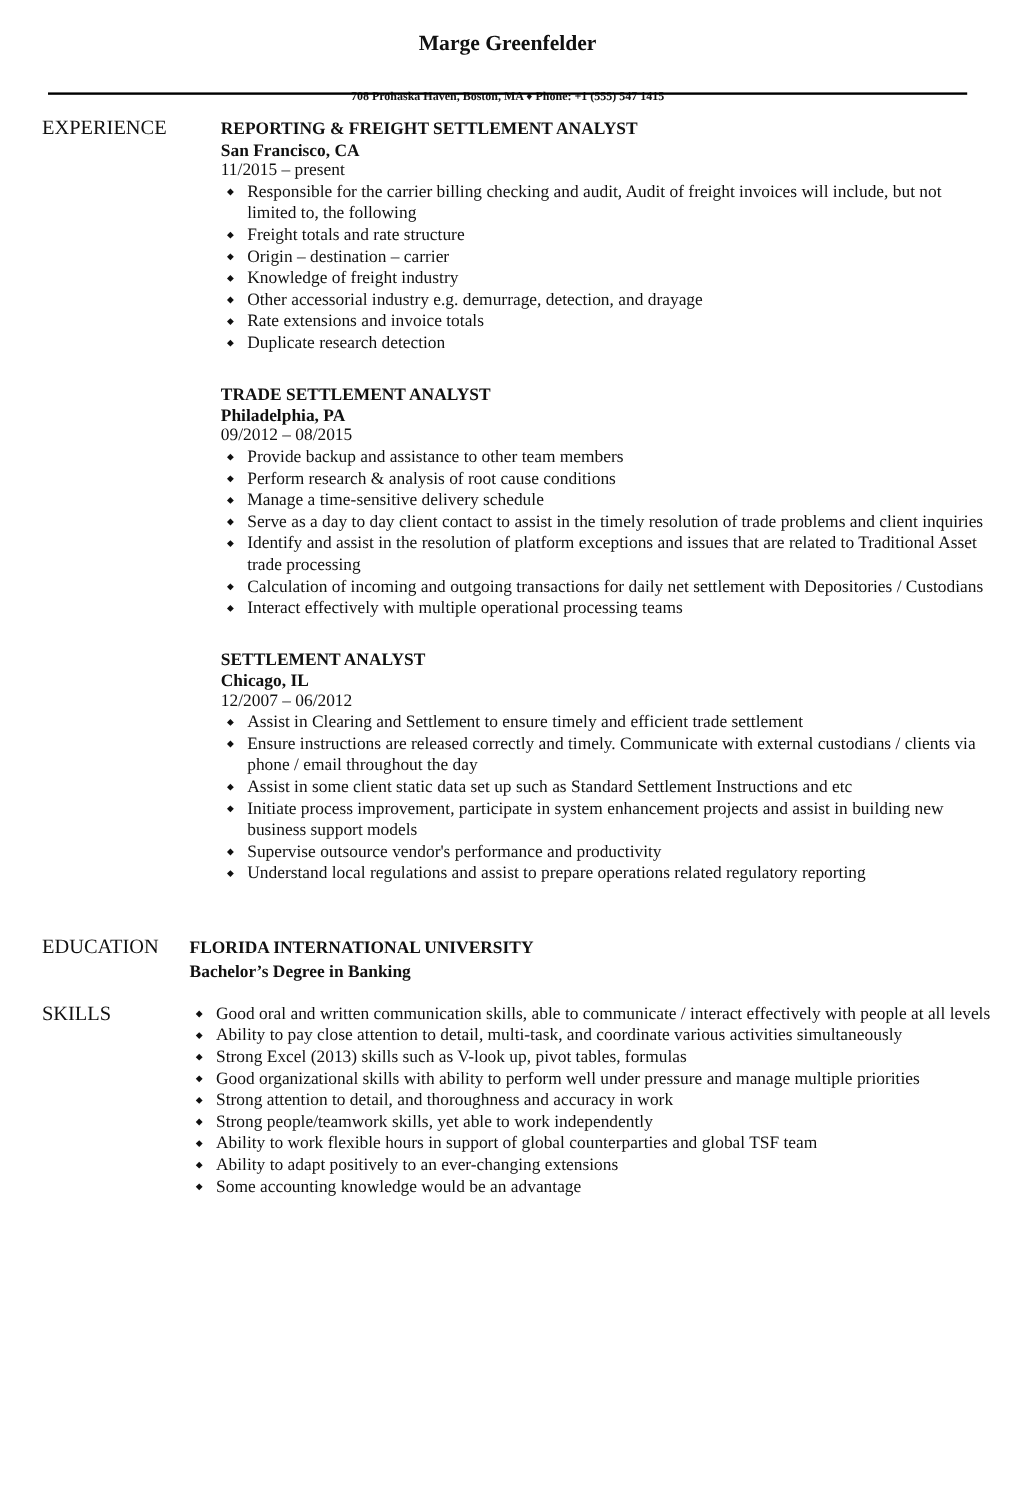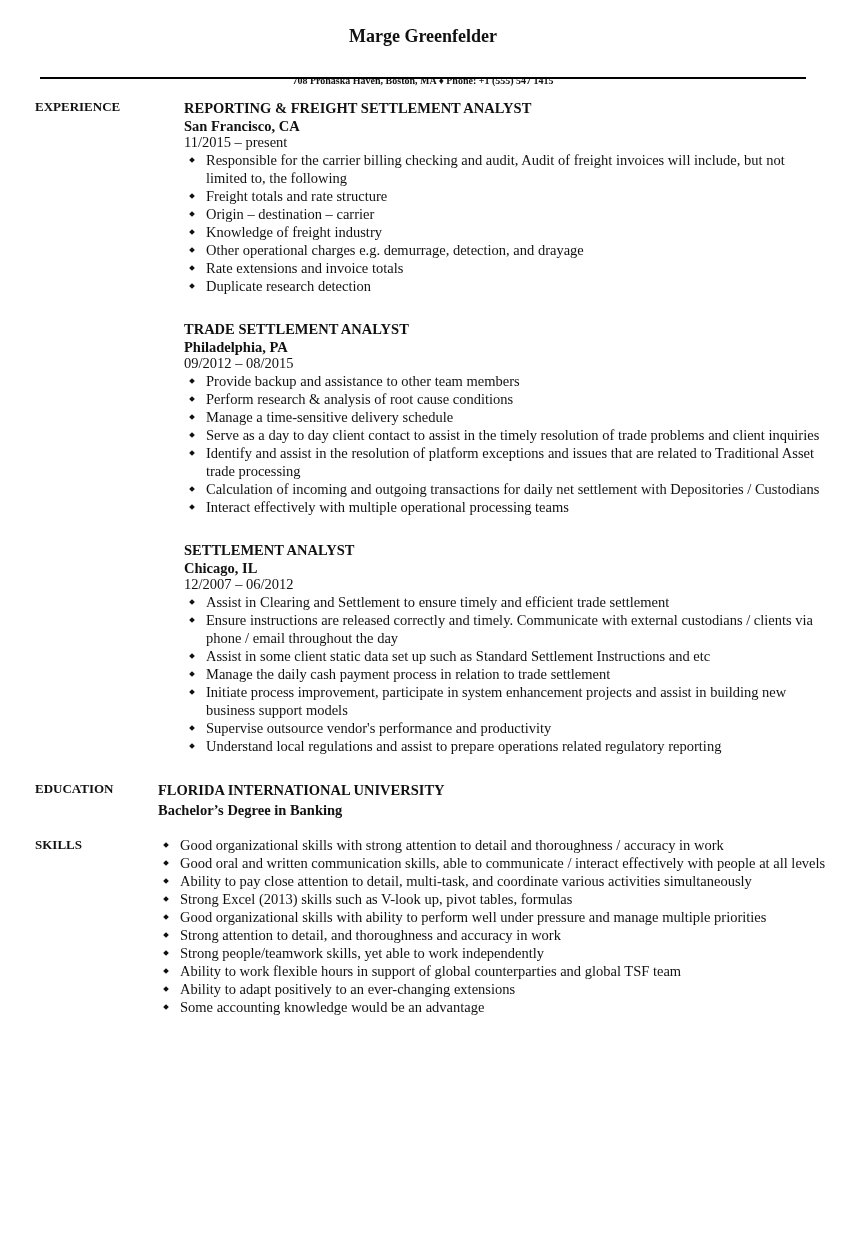--- a/index.html
+++ b/index.html
@@ -14,21 +14,21 @@
     }
     .contact {
       position: absolute; top: 72px; left: 0; width: 846px; text-align: center;
       font-weight: bold; font-size: 10px; line-height: 18px;
     }
     .rule {
       position: absolute; top: 77px; left: 40px; width: 766px; height: 2px; background: #000;
     }
     .section { position: absolute; left: 0; width: 860px; }
     .section-label {
-      position: absolute; left: 35px; top: 0; font-weight: bold; font-size: 13px; line-height: 18px;
+      position: absolute; left: 35px; top: 0; font-weight: normal; font-size: 17px; line-height: 18px;
     }
     .section-body { position: absolute; left: 158px; top: 0; width: 670px; }
     .job { margin-bottom: 24px; margin-left: 26px; }
     .job-title { font-weight: bold; font-size: 14.5px; line-height: 20px; }
     .job-loc { font-weight: bold; line-height: 16px; }
     .job-dates { line-height: 17px; }
     ul { margin: 0; padding: 0 0 0 22px; list-style: none; }
     li { position: relative; line-height: 18px; }
     li::before {
       content: ""; position: absolute; left: -16px; top: 7px;
@@ -50,21 +50,21 @@
 
     <div class="job">
       <div class="job-title">REPORTING &amp; FREIGHT SETTLEMENT ANALYST</div>
       <div class="job-loc">San Francisco, CA</div>
       <div class="job-dates">11/2015 – present</div>
       <ul>
         <li>Responsible for the carrier billing checking and audit, Audit of freight invoices will include, but not limited to, the following</li>
         <li>Freight totals and rate structure</li>
         <li>Origin – destination – carrier</li>
         <li>Knowledge of freight industry</li>
-        <li>Other operational charges e.g. demurrage, detection, and drayage</li>
+        <li>Other accessorial industry e.g. demurrage, detection, and drayage</li>
         <li>Rate extensions and invoice totals</li>
         <li>Duplicate research detection</li>
       </ul>
     </div>
 
     <div class="job">
       <div class="job-title">TRADE SETTLEMENT ANALYST</div>
       <div class="job-loc">Philadelphia, PA</div>
       <div class="job-dates">09/2012 – 08/2015</div>
       <ul>
@@ -79,21 +79,20 @@
     </div>
 
     <div class="job">
       <div class="job-title">SETTLEMENT ANALYST</div>
       <div class="job-loc">Chicago, IL</div>
       <div class="job-dates">12/2007 – 06/2012</div>
       <ul>
         <li>Assist in Clearing and Settlement to ensure timely and efficient trade settlement</li>
         <li>Ensure instructions are released correctly and timely. Communicate with external custodians / clients via phone / email throughout the day</li>
         <li>Assist in some client static data set up such as Standard Settlement Instructions and etc</li>
-        <li>Manage the daily cash payment process in relation to trade settlement</li>
         <li>Initiate process improvement, participate in system enhancement projects and assist in building new business support models</li>
         <li>Supervise outsource vendor's performance and productivity</li>
         <li>Understand local regulations and assist to prepare operations related regulatory reporting</li>
       </ul>
     </div>
 
   </div>
 </div>
 
 <div class="section" style="top:780px;">
@@ -101,21 +100,20 @@
   <div class="section-body">
     <div class="edu-school">FLORIDA INTERNATIONAL UNIVERSITY</div>
     <div class="edu-degree">Bachelor’s Degree in Banking</div>
   </div>
 </div>
 
 <div class="section" style="top:836px;">
   <div class="section-label">SKILLS</div>
   <div class="section-body">
     <ul>
-      <li>Good organizational skills with strong attention to detail and thoroughness / accuracy in work</li>
       <li>Good oral and written communication skills, able to communicate / interact effectively with people at all levels</li>
       <li>Ability to pay close attention to detail, multi-task, and coordinate various activities simultaneously</li>
       <li>Strong Excel (2013) skills such as V-look up, pivot tables, formulas</li>
       <li>Good organizational skills with ability to perform well under pressure and manage multiple priorities</li>
       <li>Strong attention to detail, and thoroughness and accuracy in work</li>
       <li>Strong people/teamwork skills, yet able to work independently</li>
       <li>Ability to work flexible hours in support of global counterparties and global TSF team</li>
       <li>Ability to adapt positively to an ever-changing extensions</li>
       <li>Some accounting knowledge would be an advantage</li>
     </ul>

